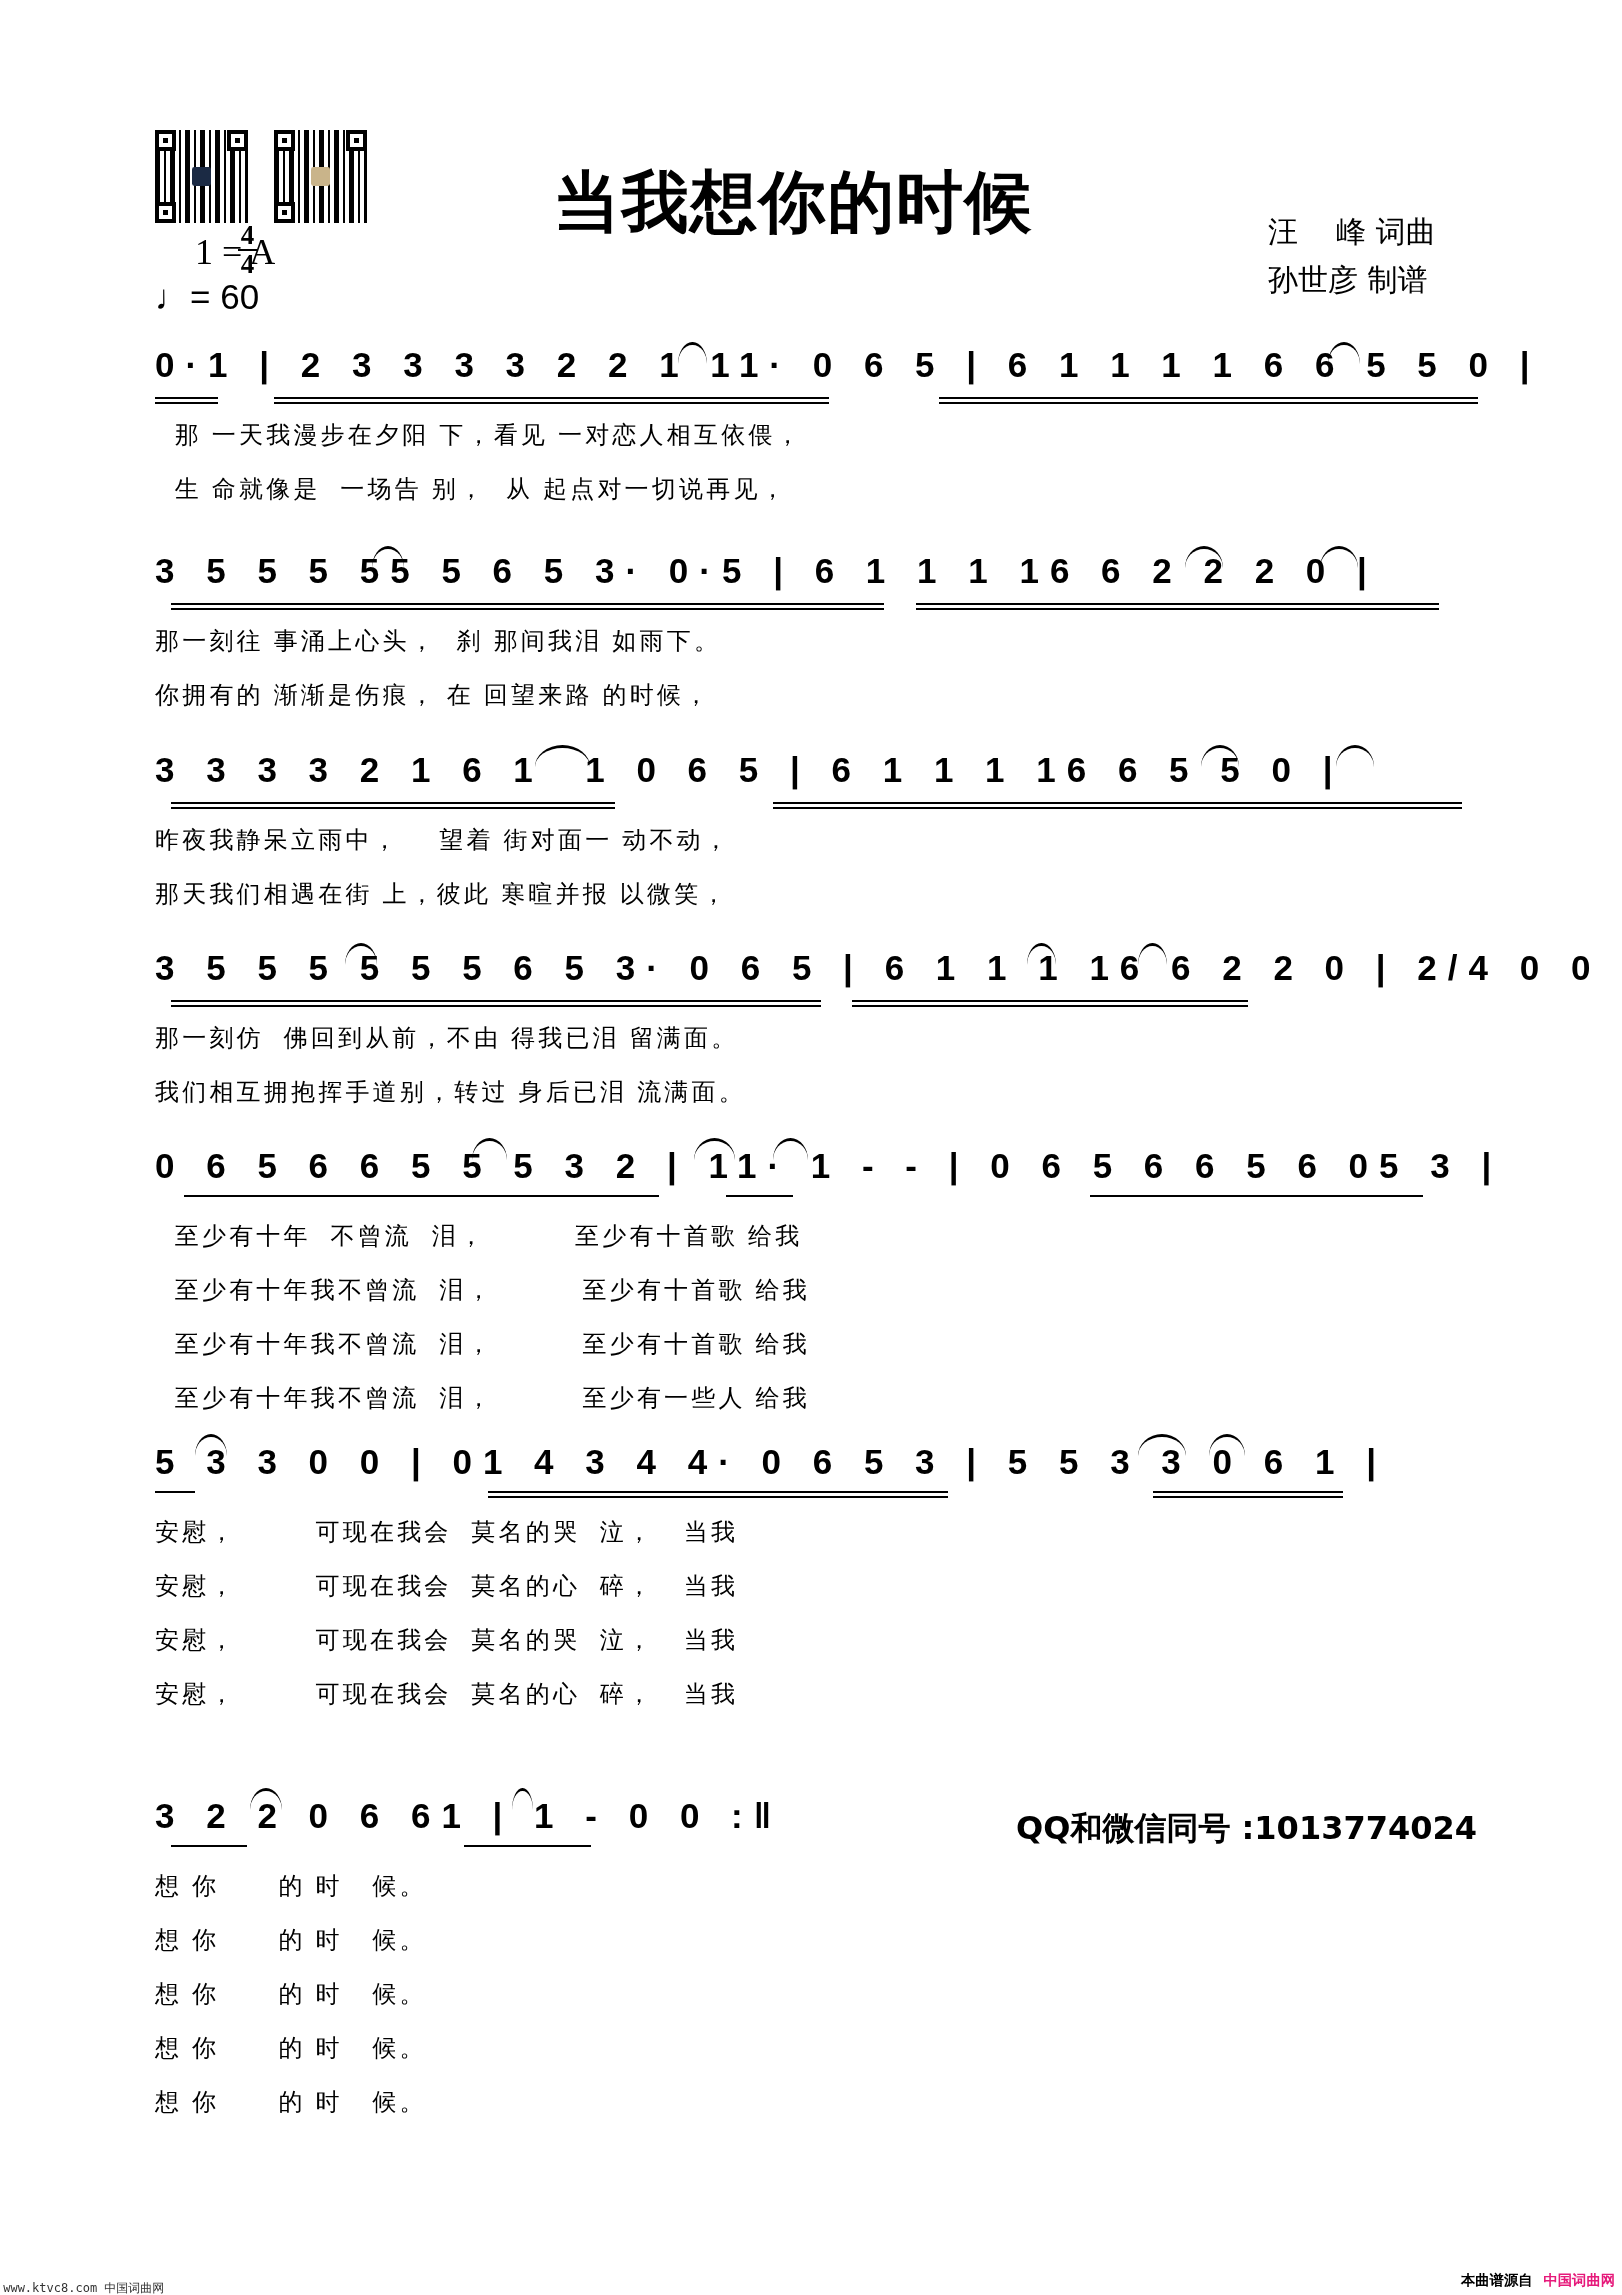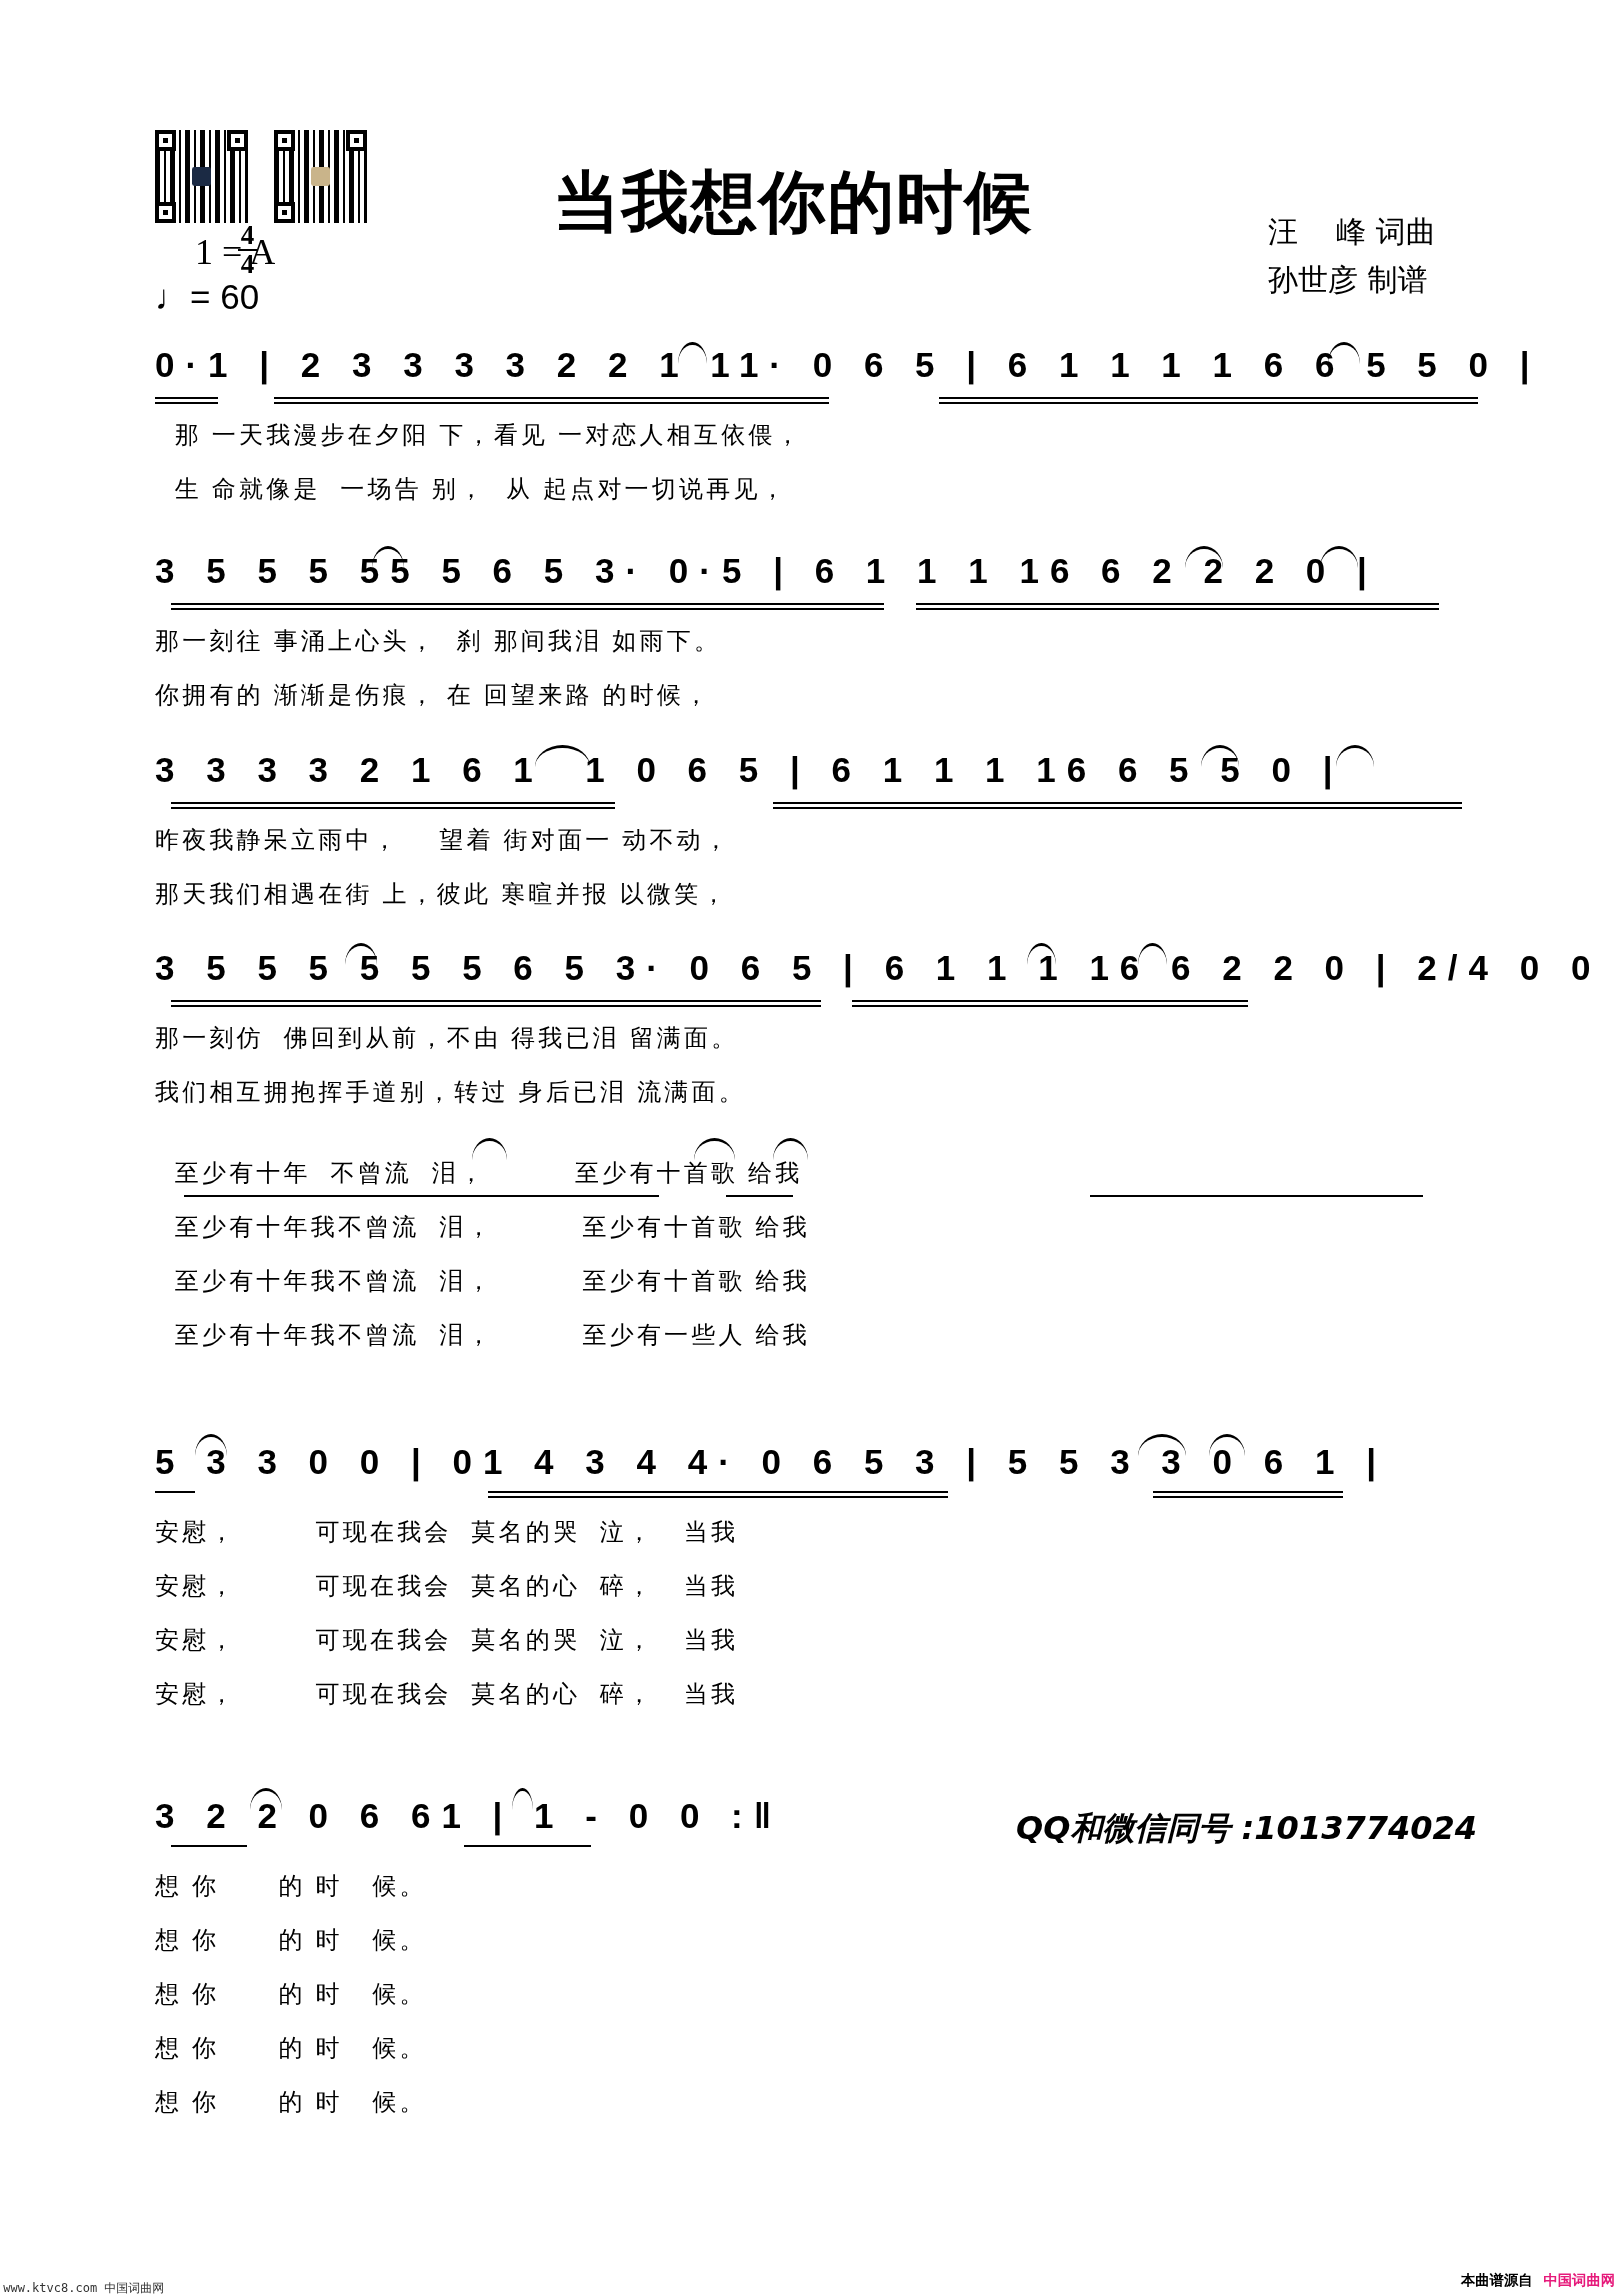--- a/index.html
+++ b/index.html
@@ -17,21 +17,21 @@
   .key { position: absolute; left: 155px; top: 231px; font-family: "Liberation Serif", serif; font-size: 36px; margin-left: 40px; }
   .tsig { position: absolute; left: 238px; top: 223px; font-family: "Liberation Serif", serif; font-weight: bold; font-size: 27px; line-height: 25px; text-align: center; }
   .tsig .bar { display: block; border-top: 2.4px solid #000; width: 19px; margin: 0.8px auto; }
   .tempo { position: absolute; left: 155px; top: 277px; font-family: "Liberation Sans", sans-serif; font-size: 35px; }
   .system { position: absolute; left: 155px; width: 1331px; }
   .notes { position: relative; height: 63px; font-family: "Liberation Sans", sans-serif; font-weight: bold; font-size: 35px; white-space: pre; letter-spacing: 11px; }
   .uline { position: absolute; height: 0; border-top: 2.4px solid #000; }
   .uline2 { position: absolute; height: 3.2px; border-top: 2.4px solid #000; border-bottom: 2.4px solid #000; }
   .tie { position: absolute; height: 19px; border-top: 3.2px solid #000; border-radius: 50% 50% 0 0 / 100% 100% 0 0; }
   .lyric { font-family: Liberation Sans, sans-serif; font-size: 24px; height: 54px; line-height: 54px; white-space: pre; letter-spacing: 3.2px; }
-  .qq { position: absolute; left: 1016px; top: 1807px; font-family: "DejaVu Sans", sans-serif; font-style: italic; font-weight: bold; font-size: 32px; }
+  .qq { position: absolute; left: 1016px; top: 1807px; font-family: "DejaVu Sans", sans-serif; font-weight: bold; font-size: 32px; }
   .footer-left { position: absolute; left: 3.2px; top: 2280px; font-family: "DejaVu Sans Mono", monospace; font-size: 12px; color: #333; }
   .footer-right { position: absolute; left: 1461px; top: 2271px; font-family: "DejaVu Sans", sans-serif; font-weight: bold; font-size: 14.3px; }
   .footer-right .brand { color: #e6197a; margin-left: 11px; }
 </style>
 </head>
 <body>
 
 <div class="qr" style="left:155px; top:130px;">
   <div class="finder" style="left:0;top:0;"></div>
     <div class="finder" style="right:0;top:0;"></div>
@@ -95,20 +95,21 @@
   <div class="lyric">那一刻仿  佛回到从前，不由 得我已泪 留满面。</div>
   <div class="lyric">我们相互拥抱挥手道别，转过 身后已泪 流满面。</div>
   <div class="uline2" style="left:16px;top:52px;width:650px;"></div>
   <div class="uline2" style="left:697px;top:52px;width:396px;"></div>
   <div class="tie" style="left:190px;top:-4.8px;width:32px;"></div>
   <div class="tie" style="left:872px;top:-4.8px;width:28.5px;"></div>
   <div class="tie" style="left:983px;top:-4.8px;width:28.5px;"></div>
 </div>
 
 <div class="system" style="top:1146px;">
+  <div class="notes">0 6 5 6 6 5 5 5 3 2 | 11· 1 - - | 0 6 5 6 6 5 6 05 3 |</div>
   <div class="lyric">  至少有十年  不曾流  泪，         至少有十首歌 给我</div>
   <div class="lyric">  至少有十年我不曾流  泪，         至少有十首歌 给我</div>
   <div class="lyric">  至少有十年我不曾流  泪，         至少有十首歌 给我</div>
   <div class="lyric">  至少有十年我不曾流  泪，         至少有一些人 给我</div>
   <div class="uline" style="left:28.5px;top:49px;width:475px;"></div>
   <div class="uline" style="left:571px;top:49px;width:67px;"></div>
   <div class="uline" style="left:935px;top:49px;width:333px;"></div>
   <div class="tie" style="left:317px;top:-8px;width:35px;"></div>
   <div class="tie" style="left:539px;top:-8px;width:41px;"></div>
   <div class="tie" style="left:618px;top:-8px;width:35px;"></div>

